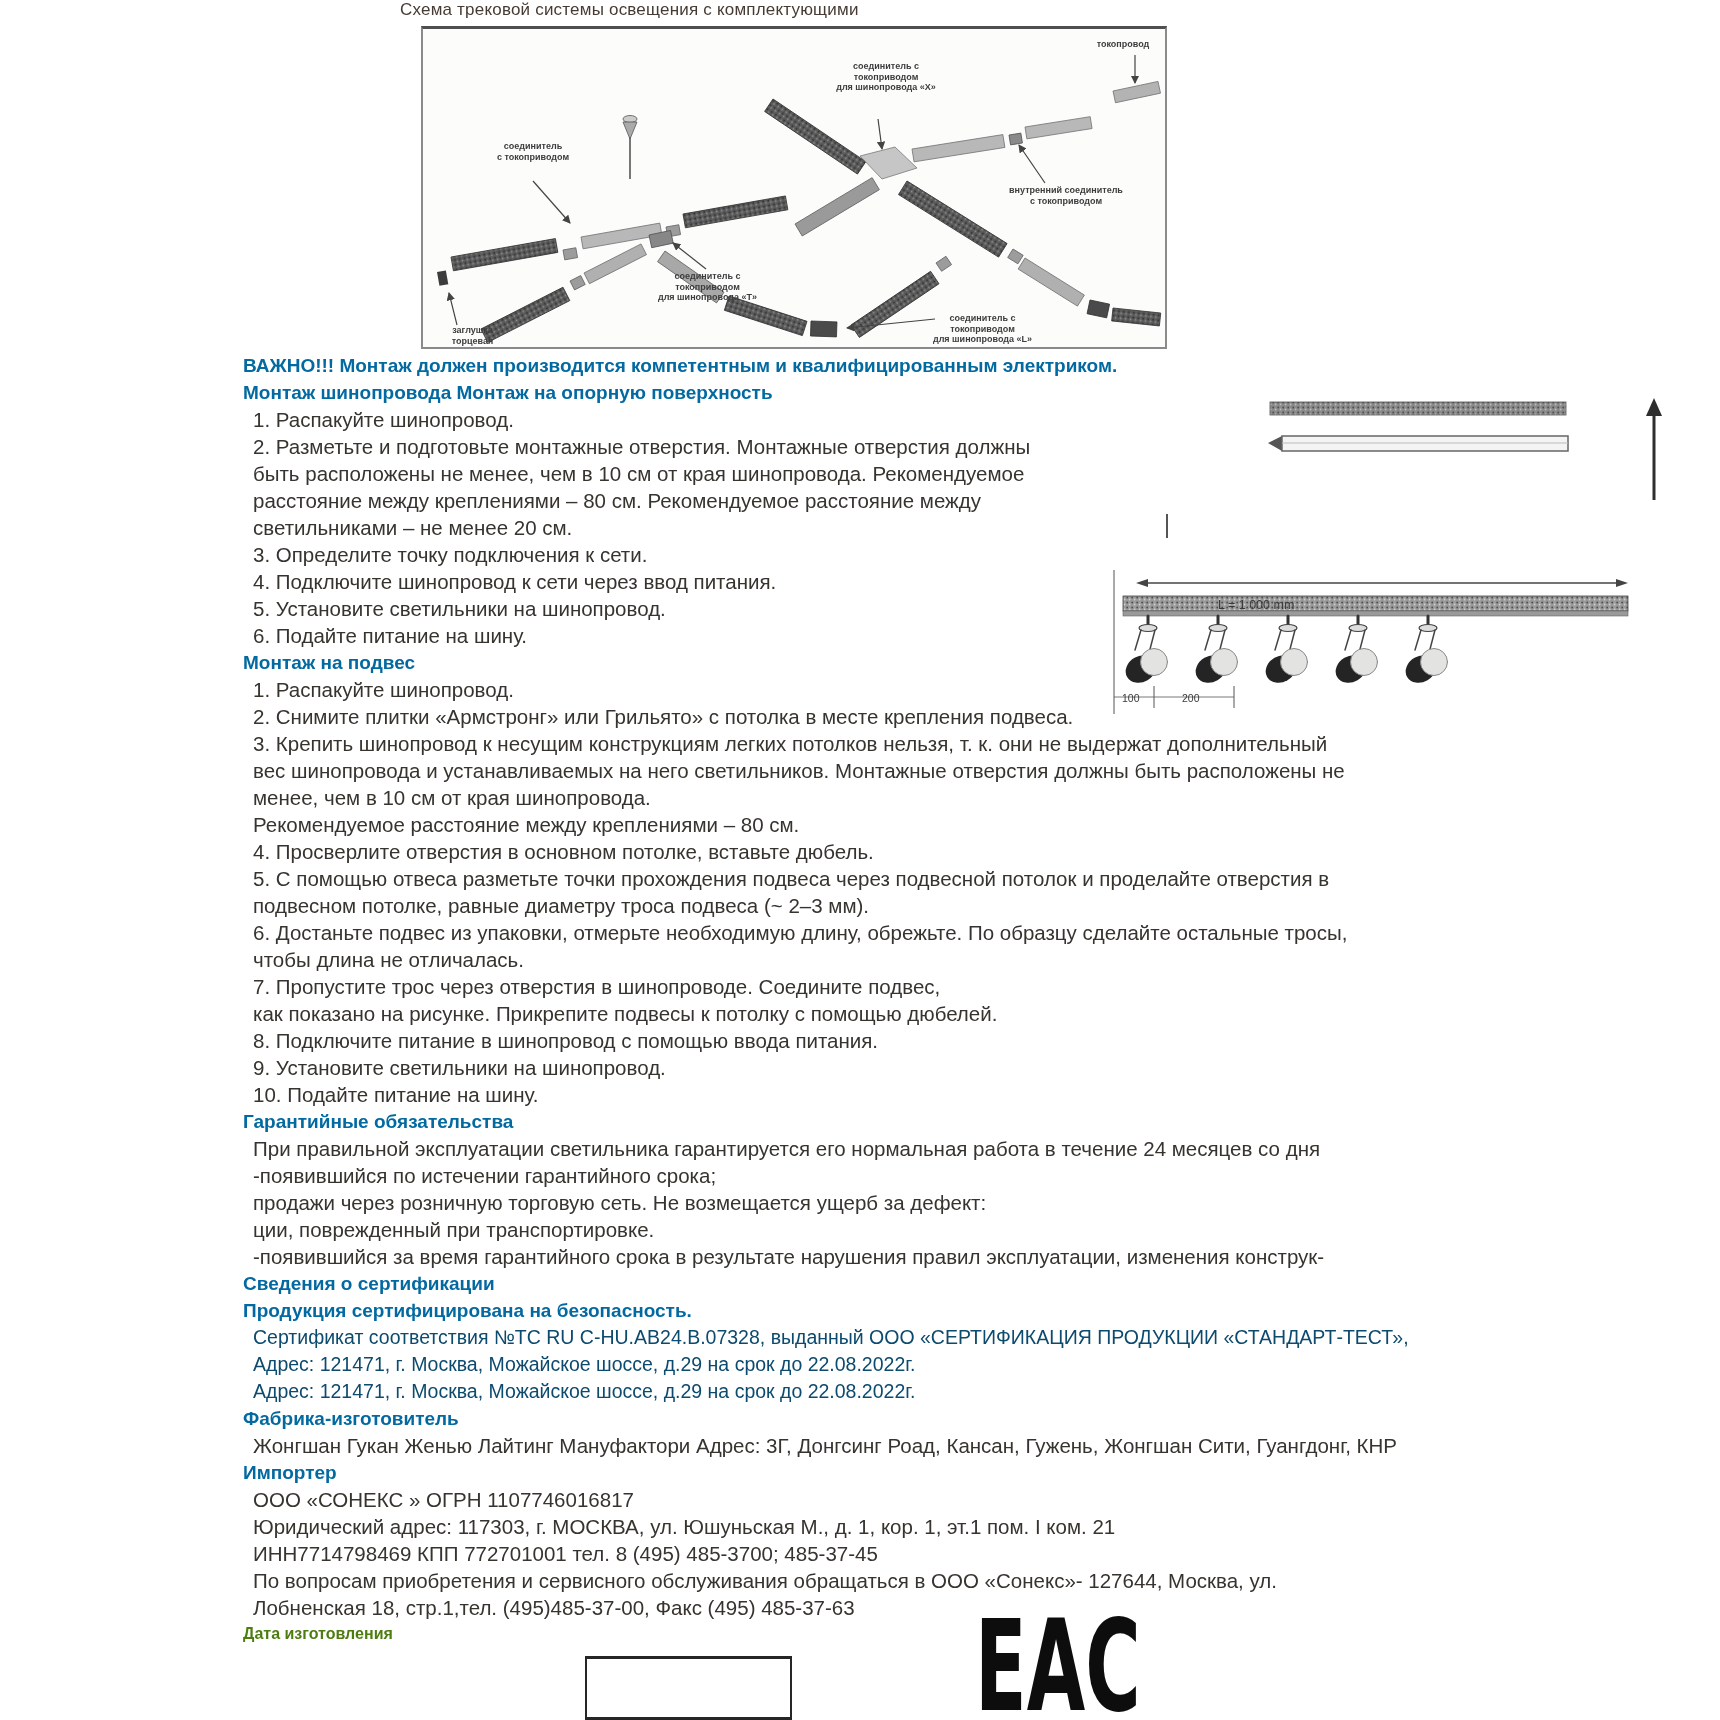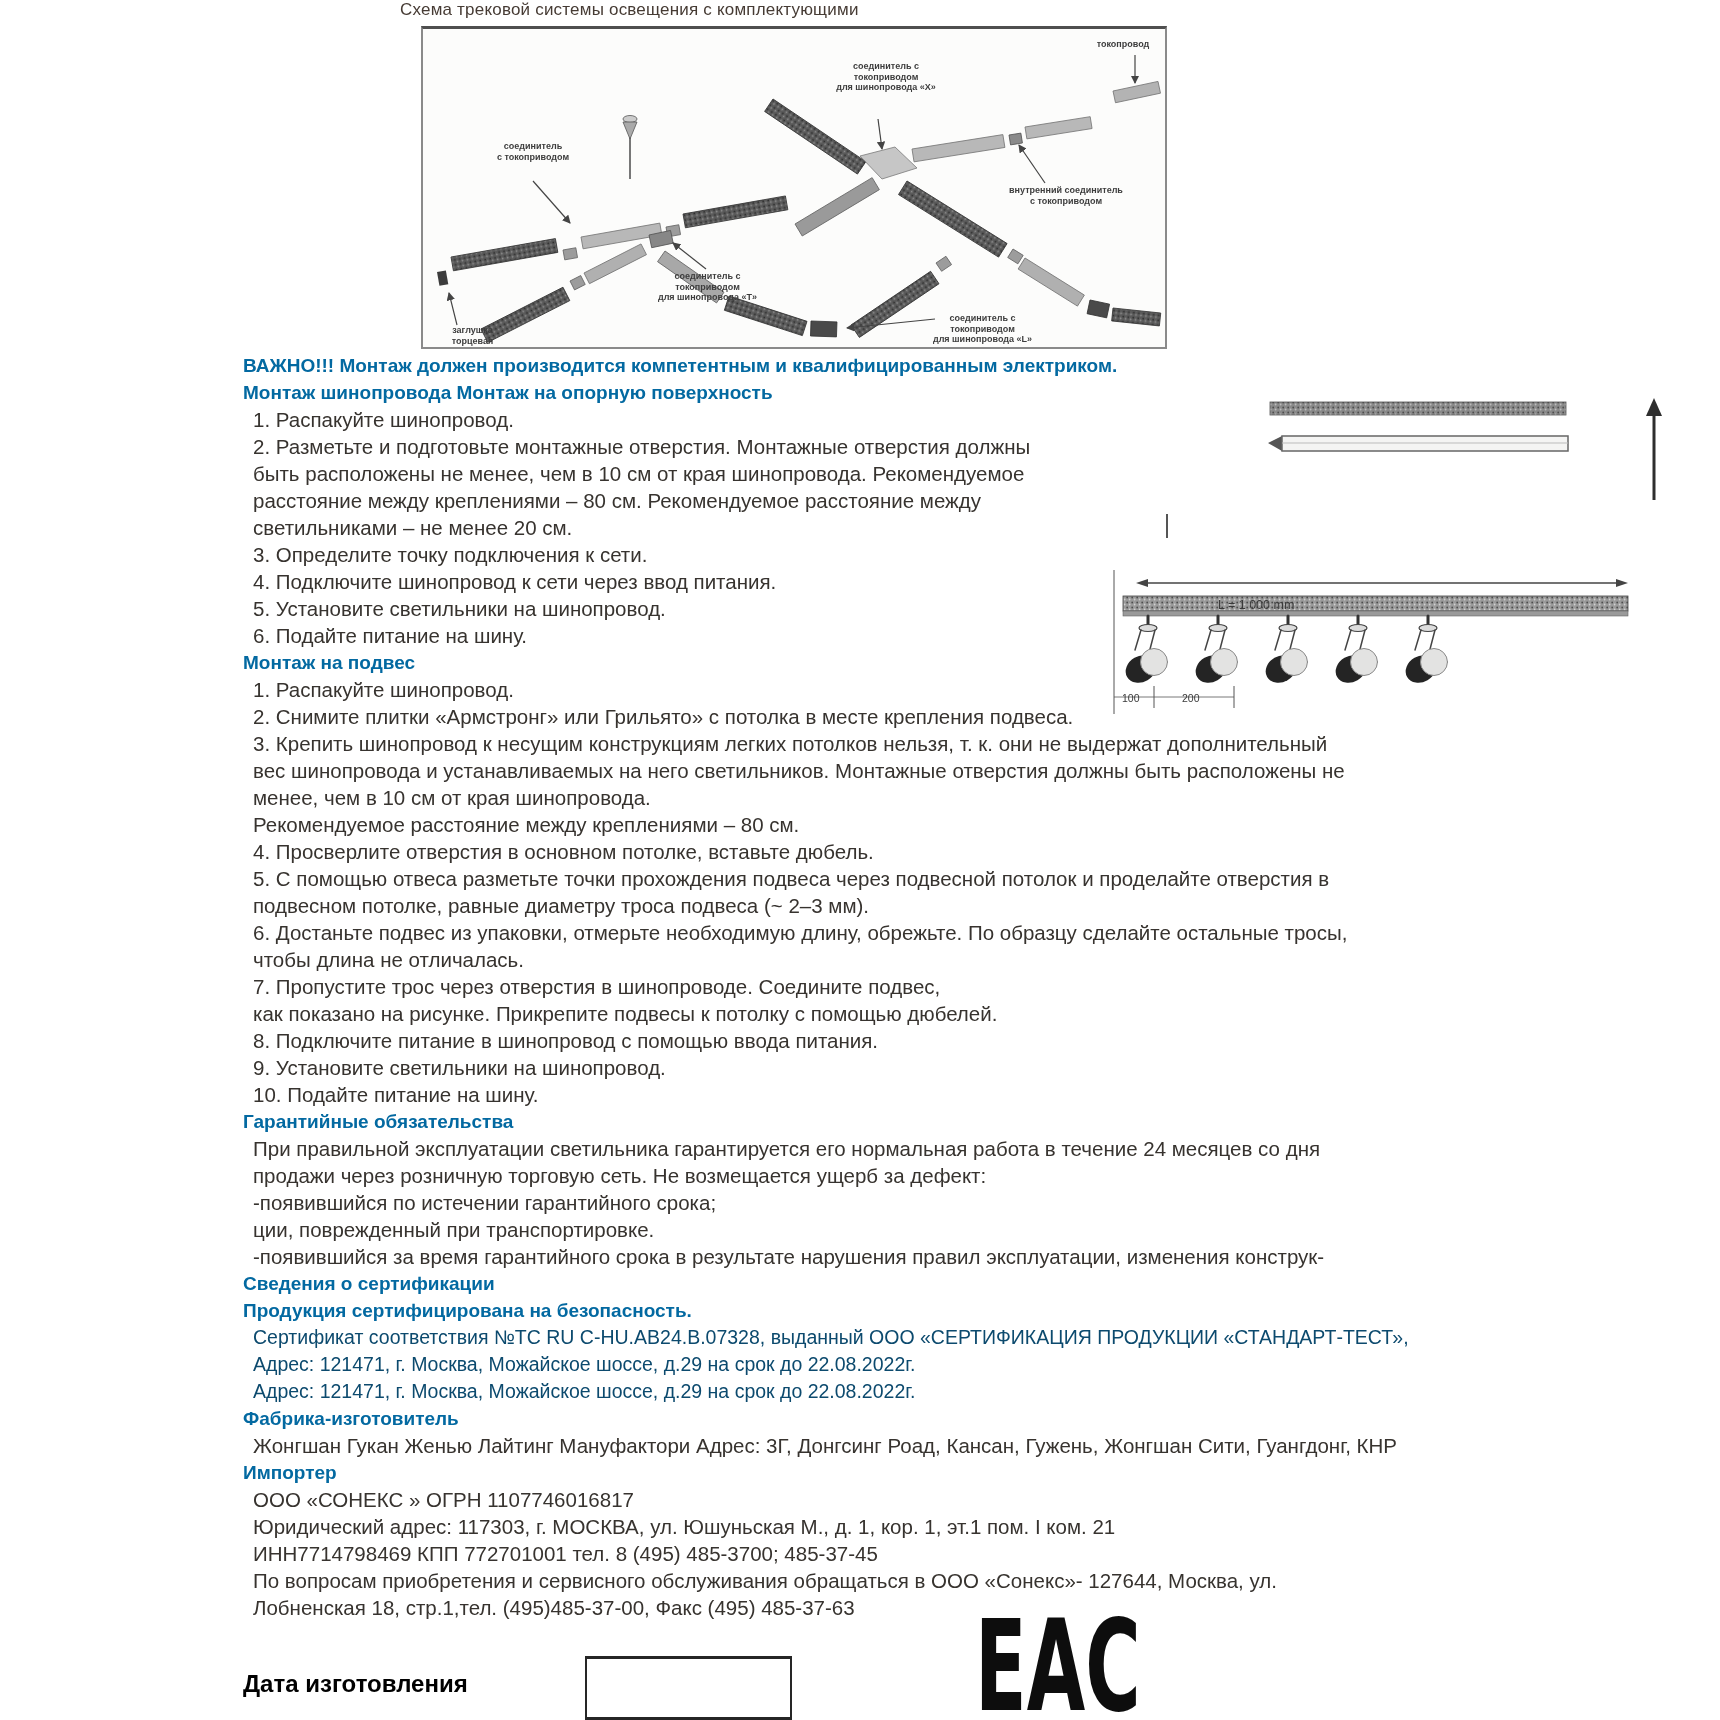--- a/index.html
+++ b/index.html
@@ -18,21 +18,21 @@
   .h{font-size:19px;line-height:27px;font-weight:bold;color:#0369a1;}
   .cert{color:#0c4a6e;font-size:19.5px;}
   .illoA{position:absolute;left:1262px;top:396px;width:410px;height:112px;}
   .illoB{position:absolute;left:1106px;top:556px;width:545px;height:164px;}
   .illoB svg{position:absolute;left:0;top:0;}
   .figlen{position:absolute;left:112px;top:4px;font-size:12.5px;color:#3a3a3a;margin-top:38px;}
   .figdim{position:absolute;top:136px;font-size:10.5px;color:#3a3a3a;}
   .tick{position:absolute;left:1166px;top:514px;width:2px;height:24px;background:#555;}
   .datebox{position:absolute;left:585px;top:1656px;width:203px;height:58px;background:#fff;
            border:2px solid #262626;border-top-width:3px;border-bottom-width:3px;}
-  .datelabel{position:absolute;left:243px;top:1670px;font-size:24px;font-weight:bold;color:#000000;}
+  .datelabel{position:absolute;left:243px;top:1625px;font-size:16px;font-weight:bold;color:#4d7c0f;}
   .eac{position:absolute;left:975px;top:1612px;width:170px;height:112px;}
 </style>
 </head>
 <body>
 
 <div class="page">
  <div class="blur">
 
   <div class="title">Схема трековой системы освещения с комплектующими</div>
 
@@ -141,22 +141,22 @@
     <div class="ln">6. Достаньте подвес из упаковки, отмерьте необходимую длину, обрежьте. По образцу сделайте остальные тросы,</div>
     <div class="ln">чтобы длина не отличалась.</div>
     <div class="ln">7. Пропустите трос через отверстия в шинопроводе. Соедините подвес,</div>
     <div class="ln">как показано на рисунке.  Прикрепите подвесы к потолку с помощью дюбелей.</div>
     <div class="ln">8. Подключите питание в шинопровод с помощью ввода питания.</div>
     <div class="ln">9. Установите светильники на шинопровод.</div>
     <div class="ln">10. Подайте питание на шину.</div>
 
     <div class="h">Гарантийные обязательства</div>
     <div class="ln">При правильной эксплуатации светильника гарантируется его нормальная работа в течение 24 месяцев со дня</div>
+    <div class="ln">-появившийся по истечении гарантийного срока;</div>
     <div class="ln">продажи через розничную торговую сеть. Не возмещается ущерб за дефект:</div>
-    <div class="ln">-появившийся по истечении гарантийного срока;</div>
     <div class="ln">ции, поврежденный при транспортировке.</div>
     <div class="ln">-появившийся за время гарантийного срока в результате нарушения правил эксплуатации, изменения конструк-</div>
 
     <div class="h">Сведения о сертификации</div>
     <div class="h">Продукция сертифицирована на безопасность.</div>
     <div class="ln cert">Сертификат соответствия №ТС RU C-HU.АВ24.В.07328, выданный ООО «СЕРТИФИКАЦИЯ ПРОДУКЦИИ «СТАНДАРТ-ТЕСТ»,</div>
     <div class="ln cert">Адрес: 121471, г. Москва, Можайское шоссе, д.29 на срок до 22.08.2022г.</div>
     <div class="ln cert">Адрес: 121471, г. Москва, Можайское шоссе, д.29 на срок до 22.08.2022г.</div>
 
     <div class="h">Фабрика-изготовитель</div>

